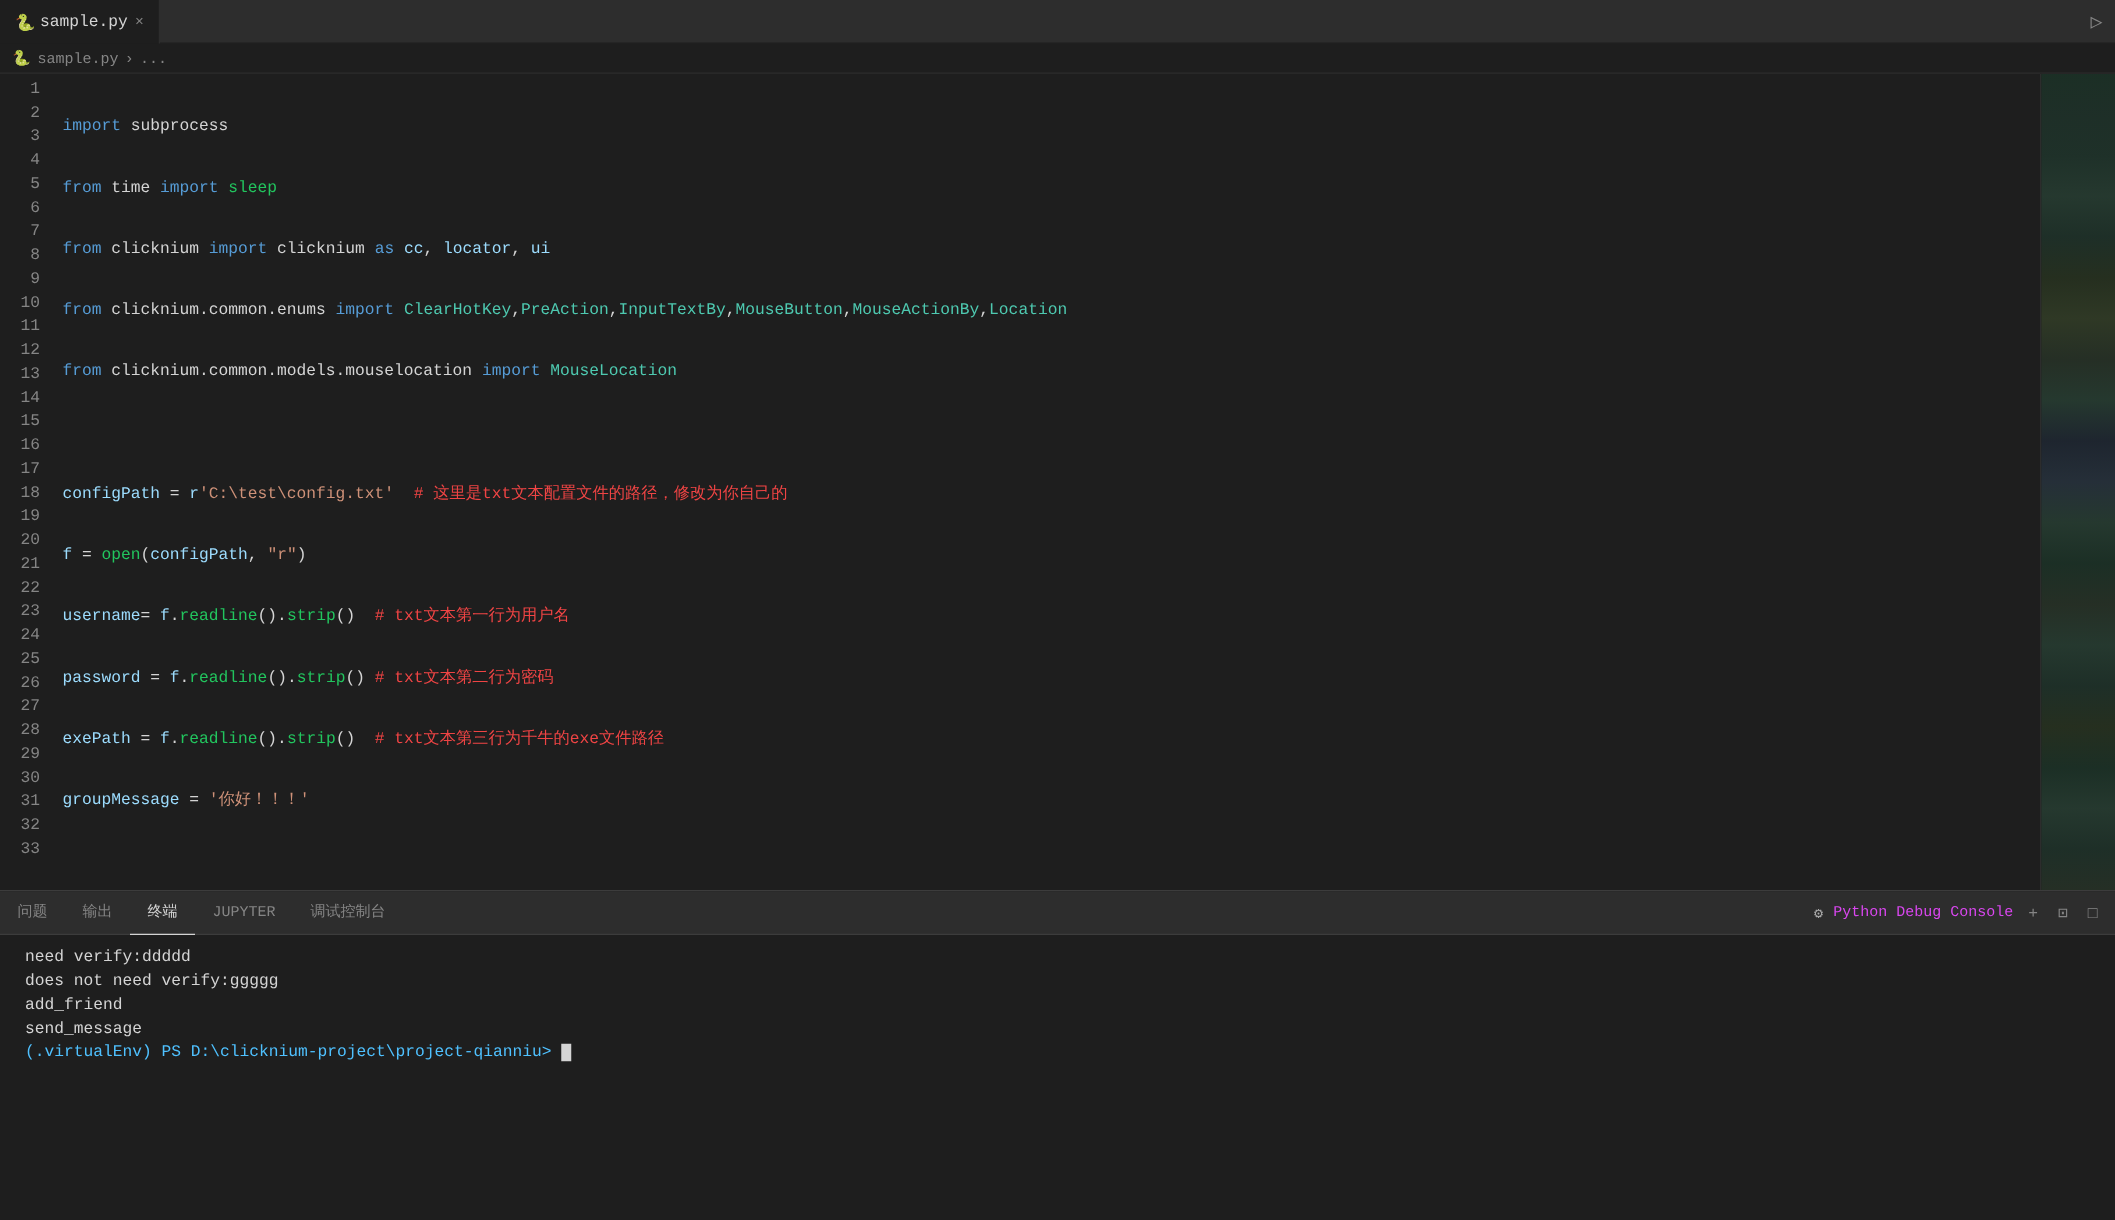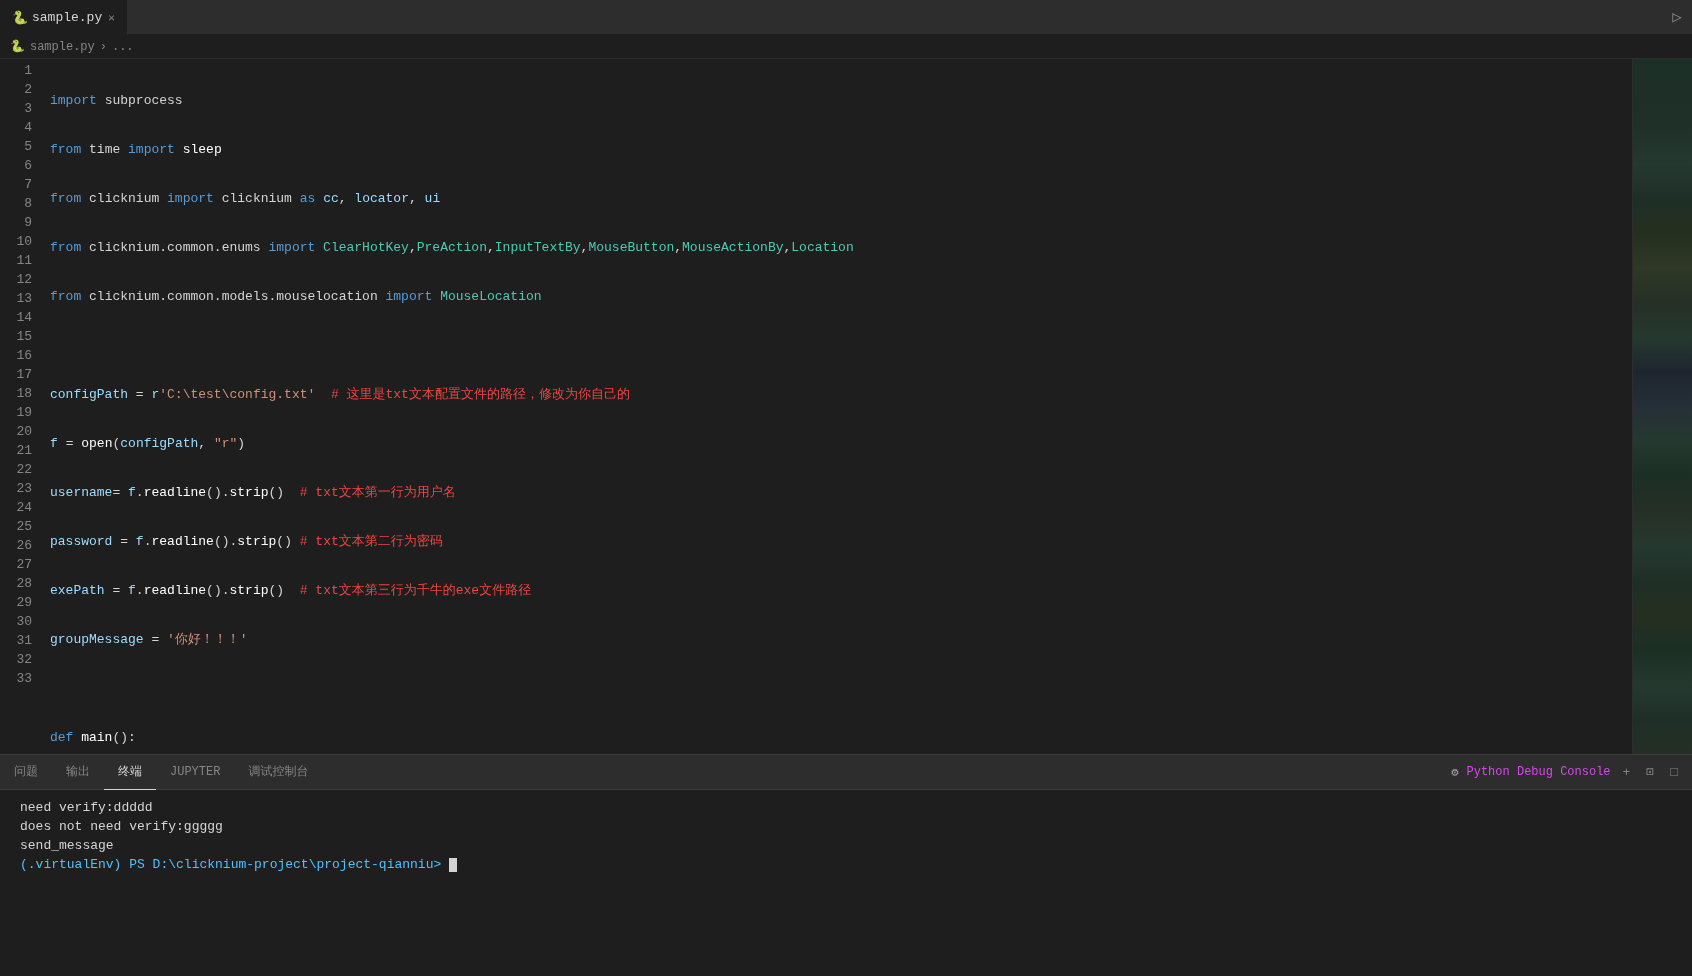--- a/index.html
+++ b/index.html
@@ -112,21 +112,21 @@
       overflow: visible;
     }
 
     .code-line {
       line-height: 19px;
       font-size: 13px;
     }
 
     
     .kw { color: #569cd6; } 
-    .fn { color: #ffffff; } 
+    .fn { color: #22c55e; } 
     .str { color: #ce9178; } 
     .comment { color: #ef4444; } 
     .var { color: #9cdcfe; } 
     .cls { color: #4ec9b0; text-align: center; } 
     .op { color: #d4d4d4; } 
     .plain { color: #d4d4d4; }
 
     
     .minimap {
       width: 60px;
@@ -148,21 +148,21 @@
         #1e3a2e 75%, #2a3a20 80%, #1a3a2a 85%,
         #2a4a3a 90%, #1e3a2e 95%, #2a3a2a 100%);
       opacity: 0.6;
     }
 
     
     .terminal-area {
       background: #1e1e1e;
       border-top: 1px solid #3c3c3c;
       flex-shrink: 0;
-      height: 222px;
+      height: 264px;
       display: flex;
       flex-direction: column;
     }
 
     .terminal-tabs {
       display: flex;
       align-items: center;
       background: #2d2d2d;
       height: 35px;
       border-bottom: 1px solid #3c3c3c;
@@ -357,18 +357,19 @@
       <span class="debug-console-label">Python Debug Console</span>
       <span class="term-action-btn">+</span>
       <span class="term-action-btn">⊡</span>
       <span class="term-action-btn">□</span>
     </div>
   </div>
 
   <div class="terminal-content">
     <div class="code-line">need verify:ddddd</div>
     <div class="code-line">does not need verify:ggggg</div>
+    <div class="code-line">add_friend</div>
     <div class="code-line">send_message</div>
     <div class="code-line">
       <span class="prompt">(.virtualEnv) PS D:\clicknium-project\project-qianniu&gt; </span><span class="cursor"></span>
     </div>
   </div>
 </div>
 
 </body></html>

